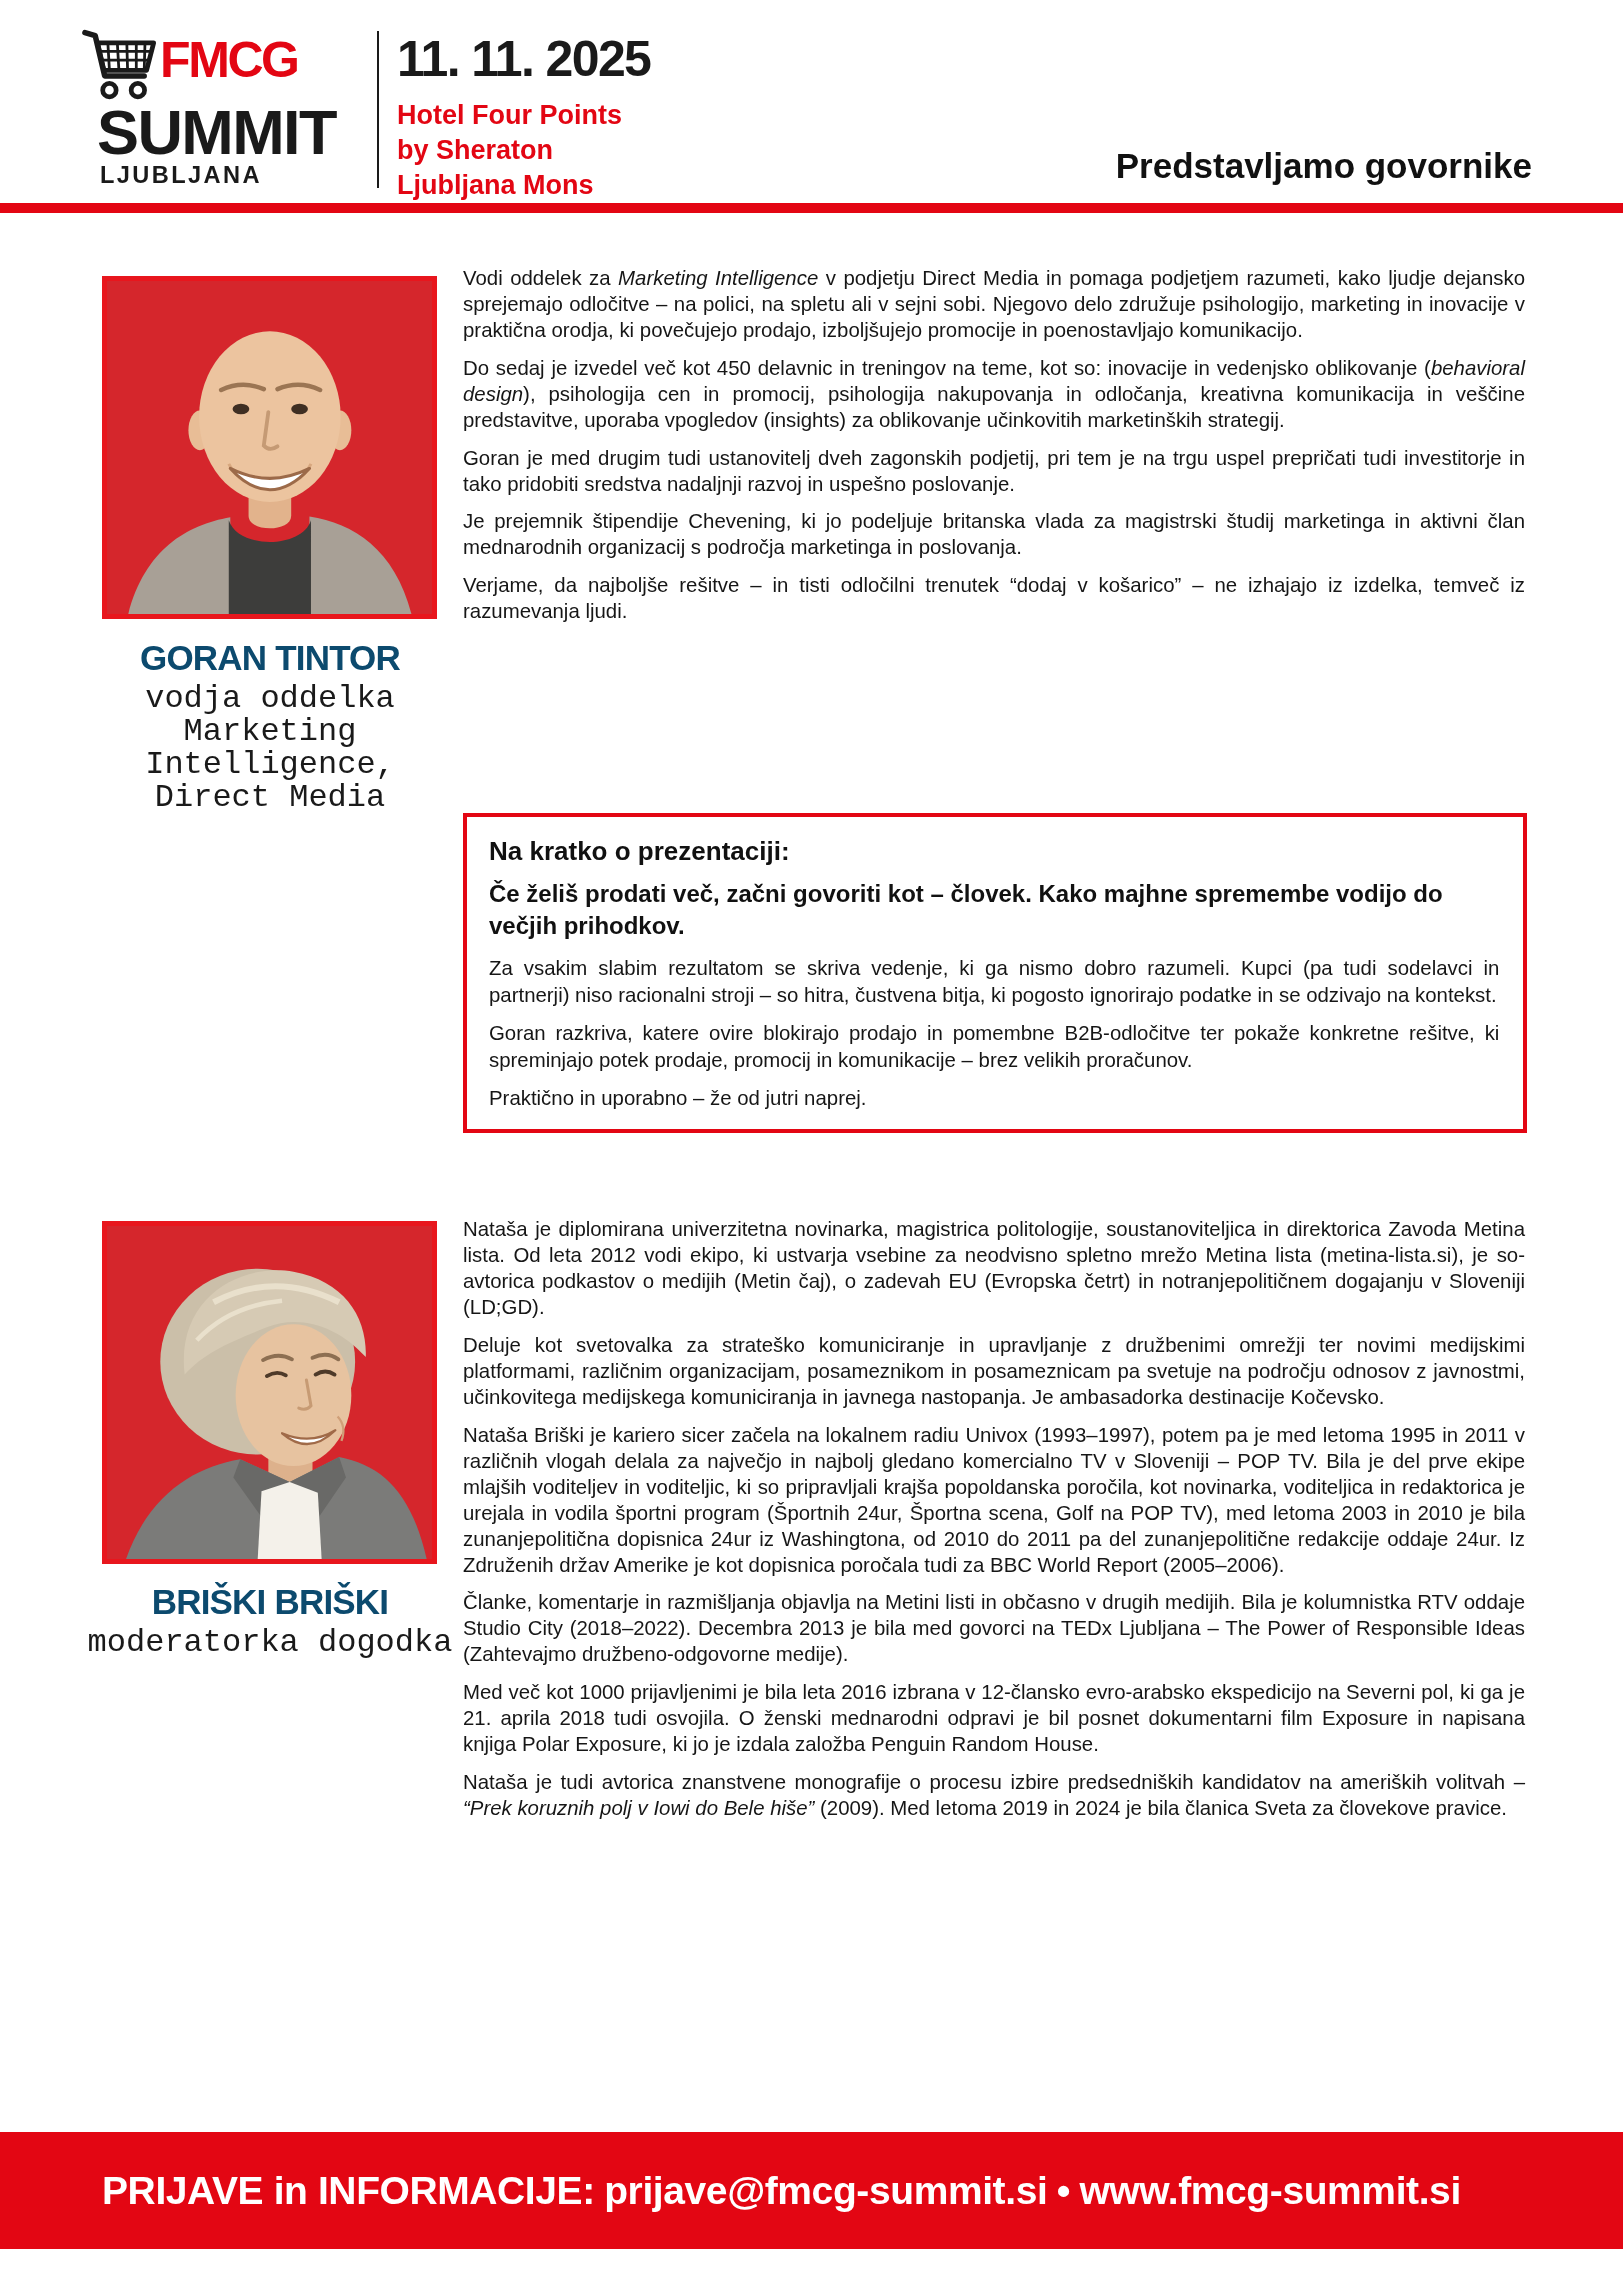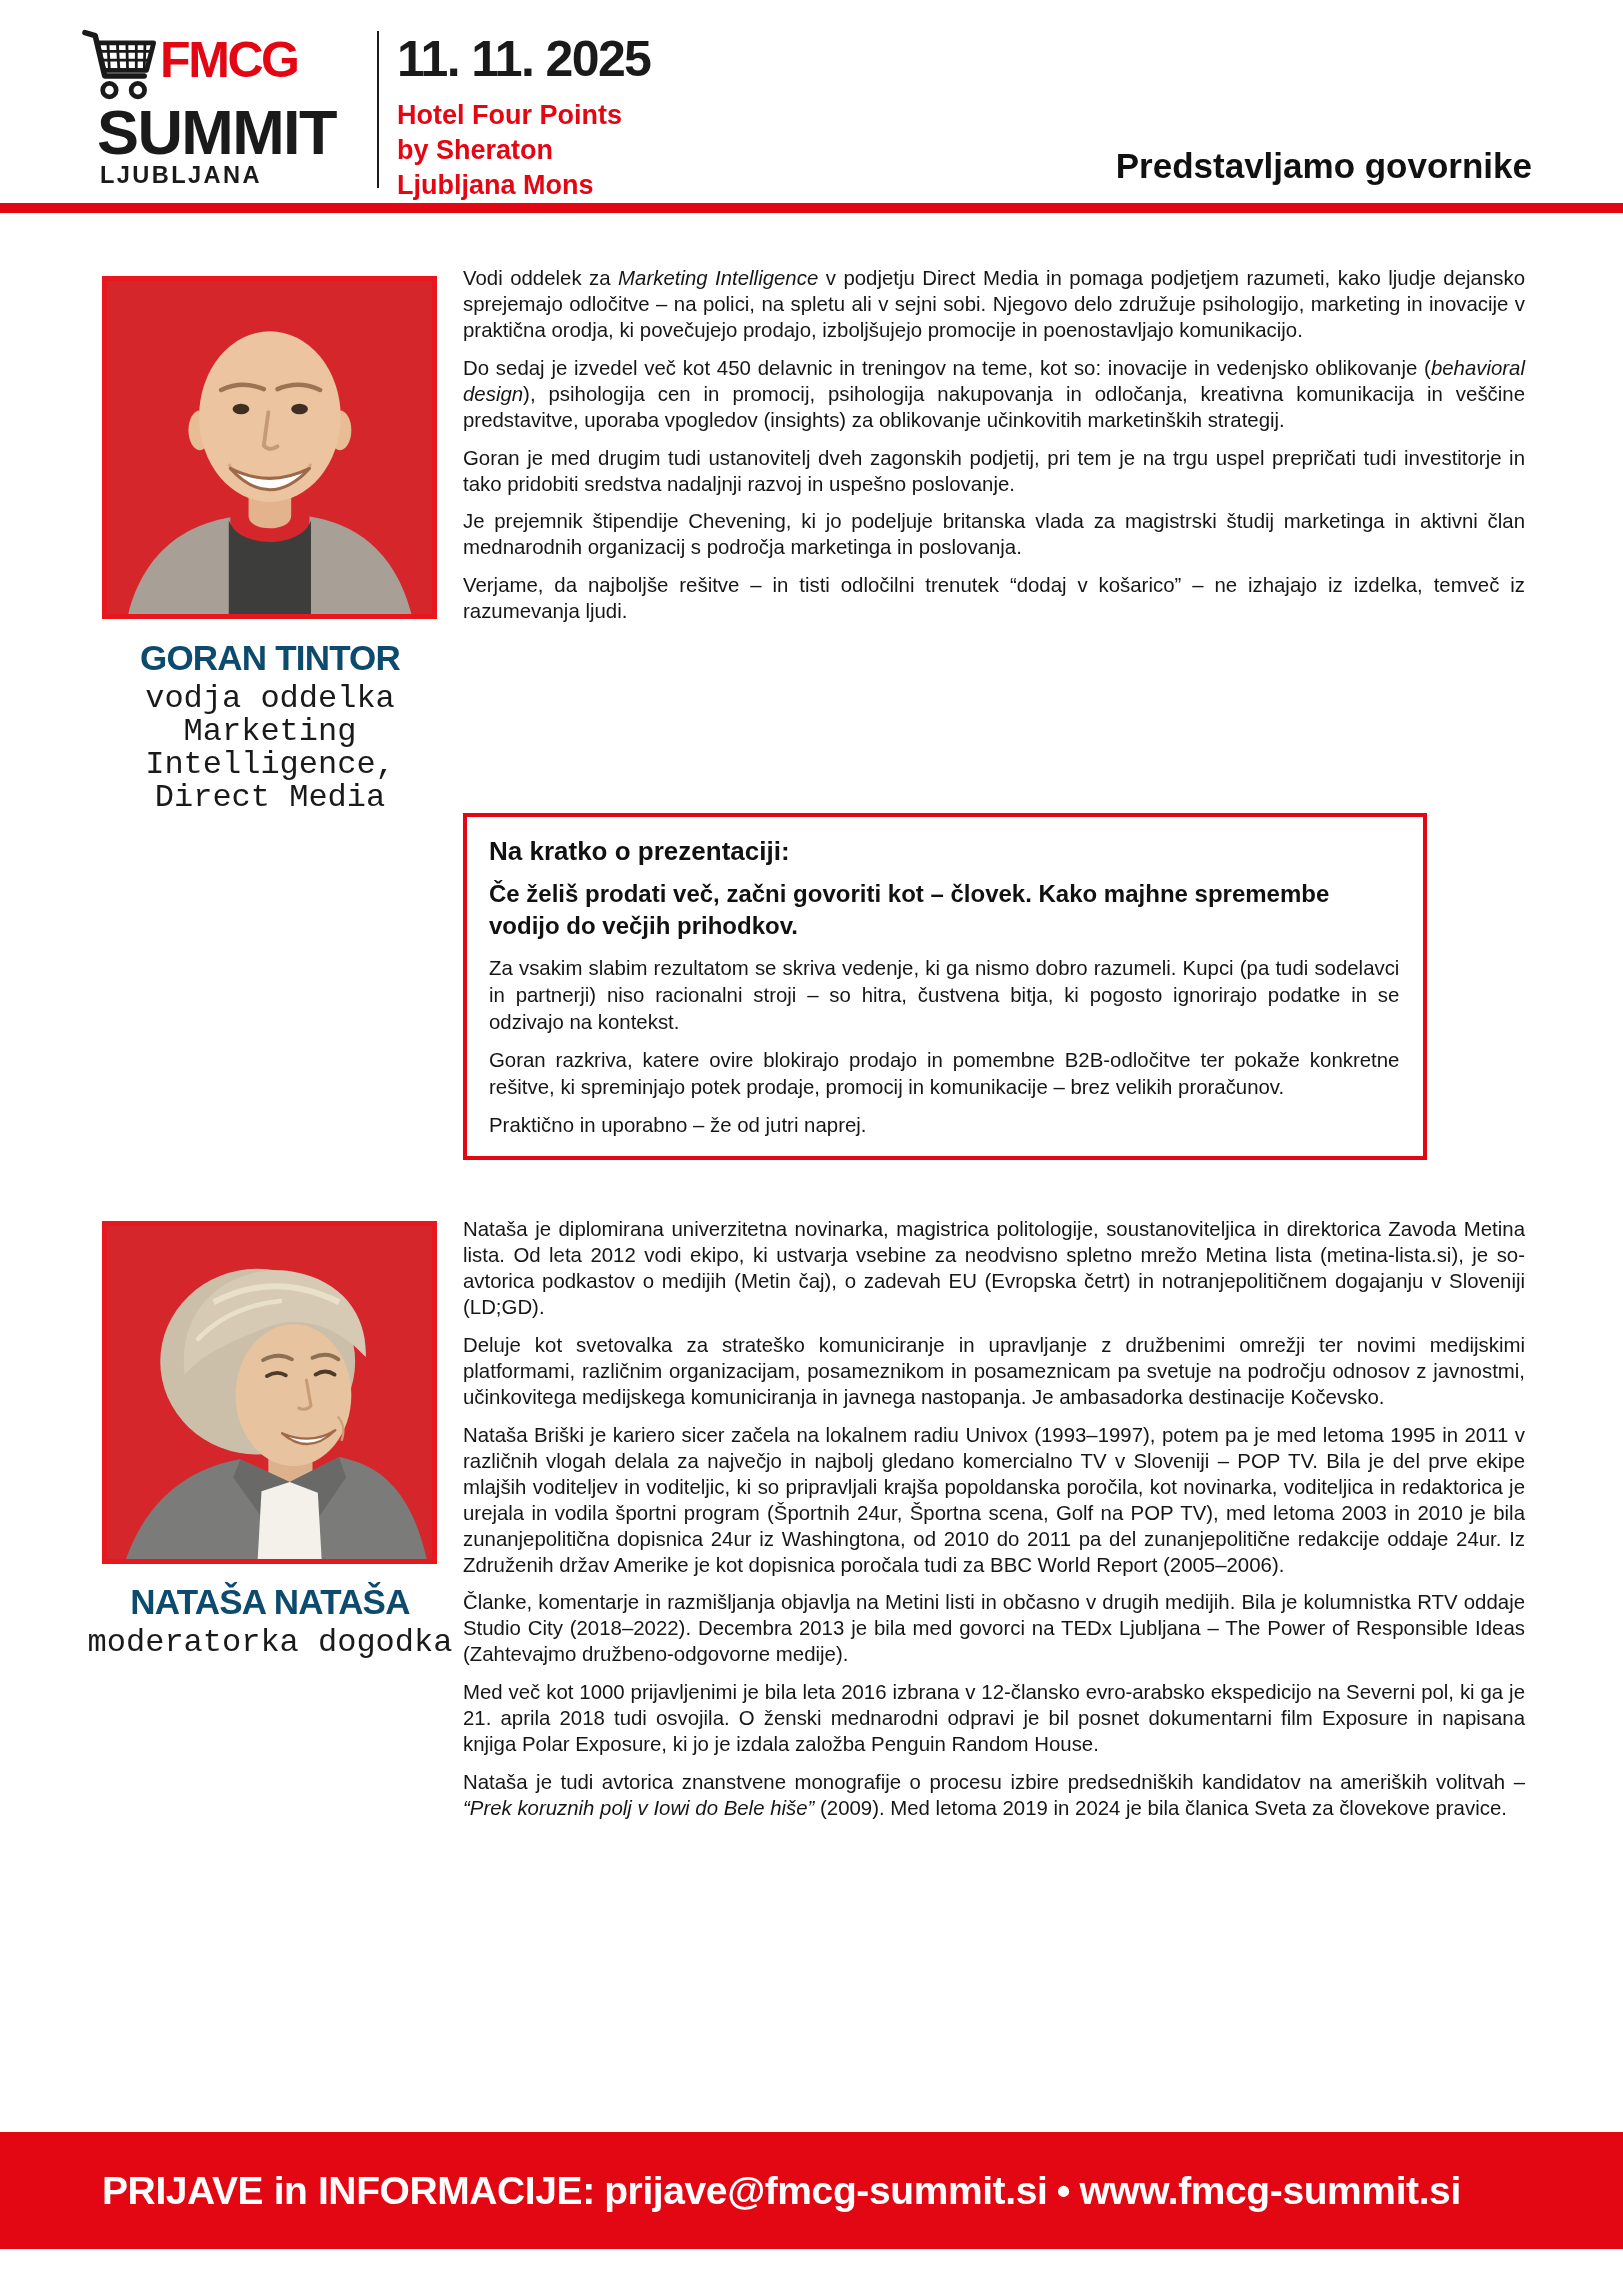--- a/index.html
+++ b/index.html
@@ -33,21 +33,21 @@
   .speaker-role{position:absolute;left:79px;width:382px;text-align:center;font-size:32px;line-height:33px;color:#1a1a1a;font-family:Liberation Mono, monospace;}
   .role-1{top:682px;}
   .role-2{top:1626px;}
   .bio{position:absolute;left:463px;width:1062px;font-size:20.4px;line-height:26px;text-align:justify;color:#161616;}
   .bio-1{top:265px;}
   .bio-2{top:1216px;}
   .bio .para{margin:0 0 11.8px 0;}
   .bio .para:last-child{margin-bottom:0;}
   
   .pres-box{
-    position:absolute;left:463px;top:813px;width:964px;box-sizing:border-box;
+    position:absolute;left:463px;top:813px;width:1064px;box-sizing:border-box;
     border:4.7px solid #e30613;background:#ffffff;
     padding:19px 23.6px 17.3px 22px;
   }
   .box-title{font-size:26px;font-weight:700;color:#111;margin:0 0 11px 0;}
   .box-lead{font-size:24px;font-weight:700;line-height:32px;color:#111;margin:0 0 12.6px 0;}
   .box-body{font-size:20.4px;line-height:27px;text-align:justify;color:#161616;}
   .box-body .para{margin:0 0 11px 0;}
   .box-body .para:last-child{margin-bottom:0;}
   
   .footer{
@@ -140,21 +140,21 @@
       <path d="M274 195 Q287 187 299 195" stroke="#4e3a29" stroke-width="5" fill="none" stroke-linecap="round"></path>
       <path d="M262 202 L268 236 Q262 243 252 239" stroke="#c79b74" stroke-width="4" fill="none" stroke-linecap="round"></path>
       <path d="M230 272 Q265 302 300 268 Q268 288 230 272 Z" fill="#ffffff" stroke="#a06a48" stroke-width="3" stroke-linejoin="round"></path>
       <path d="M303 250 Q315 263 308 282" stroke="#cf9f78" stroke-width="3" fill="none"></path>
       <path d="M25 437 C55 352 115 316 175 306 L240 336 L305 303 C362 314 400 350 420 437 Z" fill="#7b7b79"></path>
       <path d="M175 306 L240 336 L203 382 L166 330 Z" fill="#696967"></path>
       <path d="M305 303 L240 336 L277 384 L314 330 Z" fill="#696967"></path>
       <path d="M203 348 L240 336 L277 350 L282 437 L198 437 Z" fill="#f4f1ea"></path>
     </svg>
   </div>
-  <div class="speaker-name name-2">NATAŠA NATAŠA</div>
+  <div class="speaker-name name-2">BRIŠKI BRIŠKI</div>
   <div class="speaker-role role-2">moderatorka dogodka</div>
   <div class="bio bio-2">
       <p class="para">Nataša je diplomirana univerzitetna novinarka, magistrica politologije, soustanoviteljica in direktorica Zavoda Metina lista. Od leta 2012 vodi ekipo, ki ustvarja vsebine za neodvisno spletno mrežo Metina lista (metina-lista.si), je so-avtorica podkastov o medijih (Metin čaj), o zadevah EU (Evropska četrt) in notranjepolitičnem dogajanju v Sloveniji (LD;GD).</p>
       <p class="para">Deluje kot svetovalka za strateško komuniciranje in upravljanje z družbenimi omrežji ter novimi medijskimi platformami, različnim organizacijam, posameznikom in posameznicam pa svetuje na področju odnosov z javnostmi, učinkovitega medijskega komuniciranja in javnega nastopanja. Je ambasadorka destinacije Kočevsko.</p>
       <p class="para">Nataša Briški je kariero sicer začela na lokalnem radiu Univox (1993–1997), potem pa je med letoma 1995 in 2011 v različnih vlogah delala za največjo in najbolj gledano komercialno TV v Sloveniji – POP TV. Bila je del prve ekipe mlajših voditeljev in voditeljic, ki so pripravljali krajša popoldanska poročila, kot novinarka, voditeljica in redaktorica je urejala in vodila športni program (Športnih 24ur, Športna scena, Golf na POP TV), med letoma 2003 in 2010 je bila zunanjepolitična dopisnica 24ur iz Washingtona, od 2010 do 2011 pa del zunanjepolitične redakcije oddaje 24ur. Iz Združenih držav Amerike je kot dopisnica poročala tudi za BBC World Report (2005–2006).</p>
       <p class="para">Članke, komentarje in razmišljanja objavlja na Metini listi in občasno v drugih medijih. Bila je kolumnistka RTV oddaje Studio City (2018–2022). Decembra 2013 je bila med govorci na TEDx Ljubljana – The Power of Responsible Ideas (Zahtevajmo družbeno-odgovorne medije).</p>
       <p class="para">Med več kot 1000 prijavljenimi je bila leta 2016 izbrana v 12-člansko evro-arabsko ekspedicijo na Severni pol, ki ga je 21. aprila 2018 tudi osvojila. O ženski mednarodni odpravi je bil posnet dokumentarni film Exposure in napisana knjiga Polar Exposure, ki jo je izdala založba Penguin Random House.</p>
       <p class="para">Nataša je tudi avtorica znanstvene monografije o procesu izbire predsedniških kandidatov na ameriških volitvah – <i>“Prek koruznih polj v Iowi do Bele hiše”</i> (2009). Med letoma 2019 in 2024 je bila članica Sveta za človekove pravice.</p>
     </div>
 

